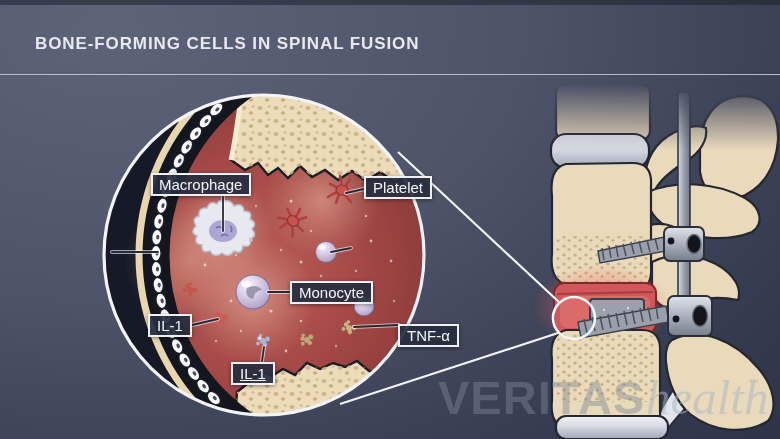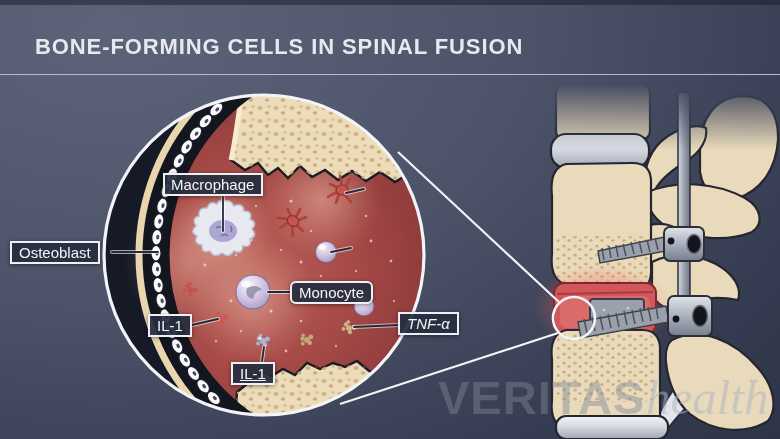--- a/index.html
+++ b/index.html
@@ -4,37 +4,37 @@
 <style>
   html,body{margin:0;padding:0;background:#1b1f2c;}
   .stage{
     position:relative;width:780px;height:439px;overflow:hidden;
     font-family:"Liberation Sans",sans-serif;
     background:radial-gradient(1150px 760px at 14% 6%, #5d6379 0%, #4d5368 36%, #353b50 66%, #252a3a 100%);
   }
   .top-strip{position:absolute;left:0;top:0;width:780px;height:5px;background:rgba(28,32,46,.55);}
   .header{position:absolute;left:0;top:0;width:780px;height:75px;}
   .header .title{
-    position:absolute;left:35px;top:34px;color:#e8e9ee;font-size:22px;font-weight:bold;
+    position:absolute;left:35px;top:34px;color:#e8e9ee;font-size:17px;font-weight:bold;
     letter-spacing:.9px;white-space:nowrap;
   }
   .header-divider{position:absolute;left:0;top:74px;width:780px;height:1px;background:#c9ced8;opacity:.85;}
   svg.scene{position:absolute;left:0;top:0;}
   .callout{
     position:absolute;background:rgba(38,45,63,.93);border:2px solid #eef0f4;color:#f4f5f7;
     font-size:15px;line-height:17px;padding:1px 7px;white-space:nowrap;
     box-shadow:0 1px 4px rgba(0,0,0,.45);
   }
   .co-osteoblast{left:10px;top:241px;}
-  .co-macrophage{left:163px;top:173px;padding-left:6px;}
+  .co-macrophage{left:151px;top:173px;padding-left:6px;}
   .co-platelet{left:364px;top:176px;}
   .co-lymphocyte{left:350px;top:236px;}
-  .co-monocyte{left:290px;top:281px;border-radius:6px;}
+  .co-monocyte{left:290px;top:281px;}
   .co-il6{left:148px;top:314px;}
-  .co-tnfa{left:398px;top:312px;font-style:italic;}
+  .co-tnfa{left:398px;top:324px;}
   .co-il1{left:231px;top:362px;text-decoration:underline;}
 </style>
 </head>
 <body>
 
 <div class="stage">
   <div class="top-strip"></div>
 
   <svg class="scene" width="780" height="439" viewBox="0 0 780 439">
     <defs>
@@ -315,19 +315,19 @@
           <line x1="262" y1="361" x2="264" y2="347"></line>
       </g>
     </g>
   </svg>
 
   <div class="header">
     <div class="title">BONE-FORMING CELLS IN SPINAL FUSION</div>
   </div>
   <div class="header-divider"></div>
 
-  <div class="callout co-osteoblast">Osteoblast</div>
   <div class="callout co-macrophage">Macrophage</div>
+  <div class="callout co-platelet">Platelet</div>
   <div class="callout co-monocyte">Monocyte</div>
   <div class="callout co-il6">IL-1</div>
   <div class="callout co-tnfa">TNF-α</div>
   <div class="callout co-il1">IL-1</div>
 </div>
 
 </body></html>

